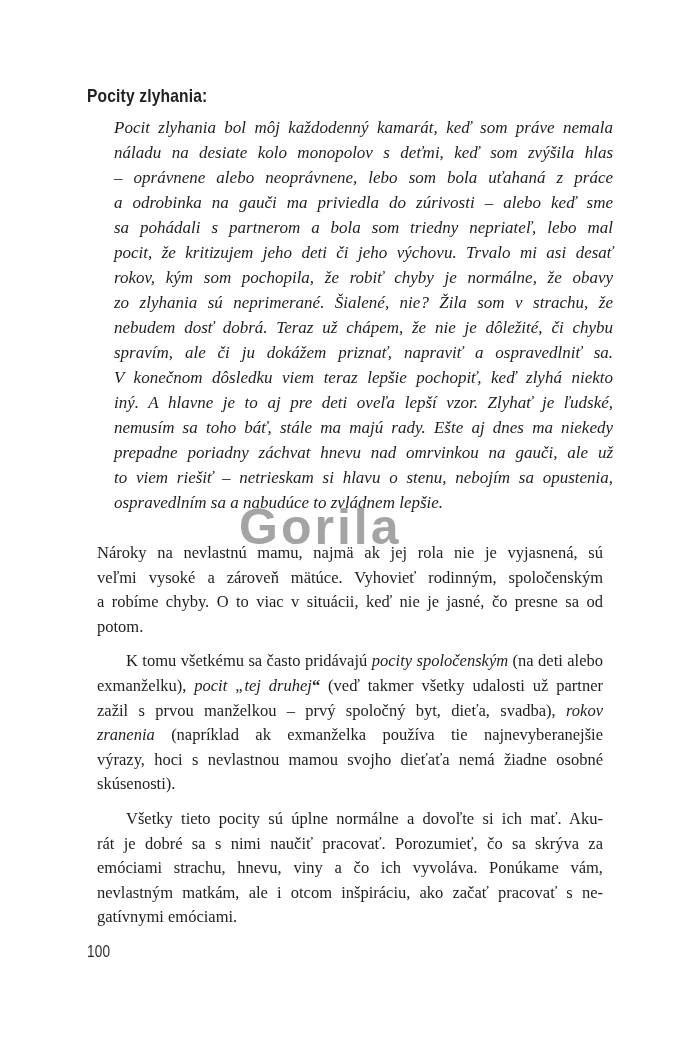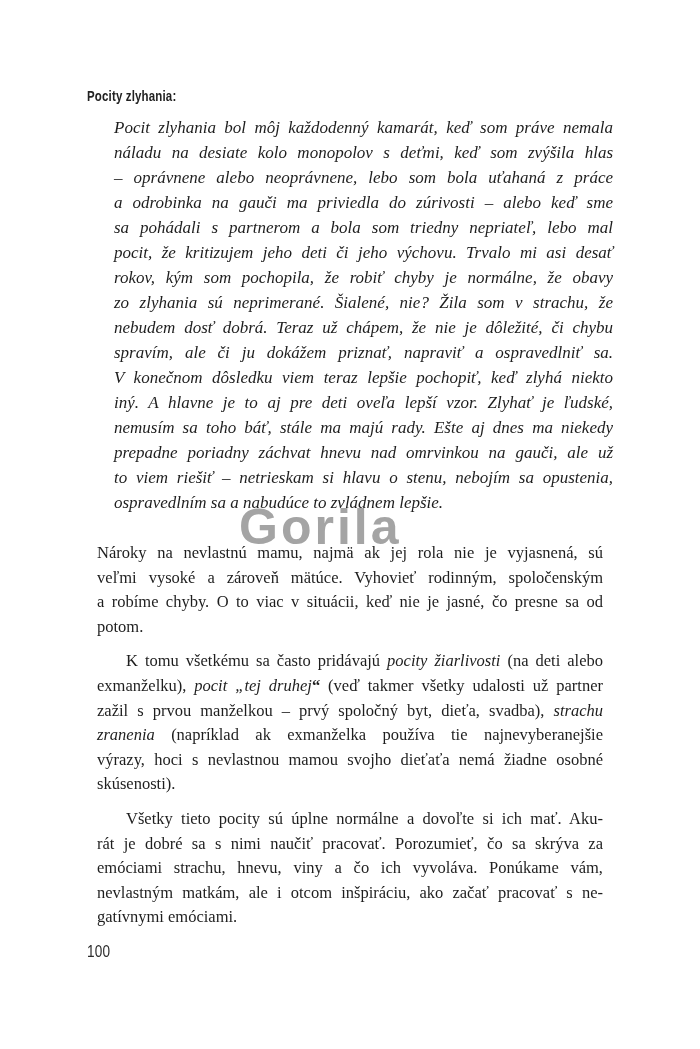--- a/index.html
+++ b/index.html
@@ -17,21 +17,21 @@
     position:absolute; left:239px; top:492px; z-index:0;
     font-family:Liberation Sans, sans-serif;
     font-weight:bold; font-size:50px; line-height:70px;
     letter-spacing:3px;
     color:var(--watermark,#a4a4a4);
     user-select:none;
   }
   .content { position:absolute; inset:0; z-index:1; padding:83px 87px 0 87px; }
   .heading {
     margin:0; font-family:"Liberation Sans", sans-serif;
-    font-weight:700; font-size:14px; line-height:26px; color:#222;
+    font-weight:700; font-size:19px; line-height:26px; color:#222;
   }
   .cond { display:inline-block; transform:scaleX(0.82); transform-origin:0 50%; letter-spacing:0.2px; }
   .quote {
     margin:6px 0 0 27px;
     font-style:italic; font-size:17px; line-height:25px;
   }
   .body-text { margin-top:26px; font-size:16.5px; line-height:24.6px; }
   .para { margin:10px; }
   .line { text-align:justify; text-align-last:justify; }
   .line.last { text-align-last:left; }
@@ -77,23 +77,23 @@
     <div class="body-text">
 
       <div class="para">
         <div class="line">Nároky na nevlastnú mamu, najmä ak jej rola nie je vyjasnená, sú</div>
         <div class="line">veľmi vysoké a zároveň mätúce. Vyhovieť rodinným, spoločenským</div>
         <div class="line">a robíme chyby. O to viac v situácii, keď nie je jasné, čo presne sa od</div>
         <div class="line last">potom.</div>
       </div>
 
       <div class="para">
-        <div class="line indent"><span>K tomu všetkému sa často pridávajú </span><span class="seg-i">pocity žiarlivosti</span><span> (na deti alebo</span></div>
+        <div class="line indent"><span>K tomu všetkému sa často pridávajú </span><span class="seg-i">pocity spoločenským</span><span> (na deti alebo</span></div>
         <div class="line"><span>exmanželku), </span><span class="seg-i">pocit „tej druhej</span><span class="seg-b">“</span><span> (veď takmer všetky udalosti už partner</span></div>
-        <div class="line"><span>zažil s prvou manželkou – prvý spoločný byt, dieťa, svadba), </span><span class="seg-i">strachu</span></div>
+        <div class="line"><span>zažil s prvou manželkou – prvý spoločný byt, dieťa, svadba), </span><span class="seg-i">rokov</span></div>
         <div class="line"><span class="seg-i">zranenia</span><span> (napríklad ak exmanželka používa tie najnevyberanejšie</span></div>
         <div class="line"><span>výrazy, hoci s nevlastnou mamou svojho dieťaťa nemá žiadne osobné</span></div>
         <div class="line last"><span>skúsenosti).</span></div>
       </div>
 
       <div class="para">
         <div class="line indent">Všetky tieto pocity sú úplne normálne a dovoľte si ich mať. Aku-</div>
         <div class="line">rát je dobré sa s nimi naučiť pracovať. Porozumieť, čo sa skrýva za</div>
         <div class="line">emóciami strachu, hnevu, viny a čo ich vyvoláva. Ponúkame vám,</div>
         <div class="line">nevlastným matkám, ale i otcom inšpiráciu, ako začať pracovať s ne-</div>

